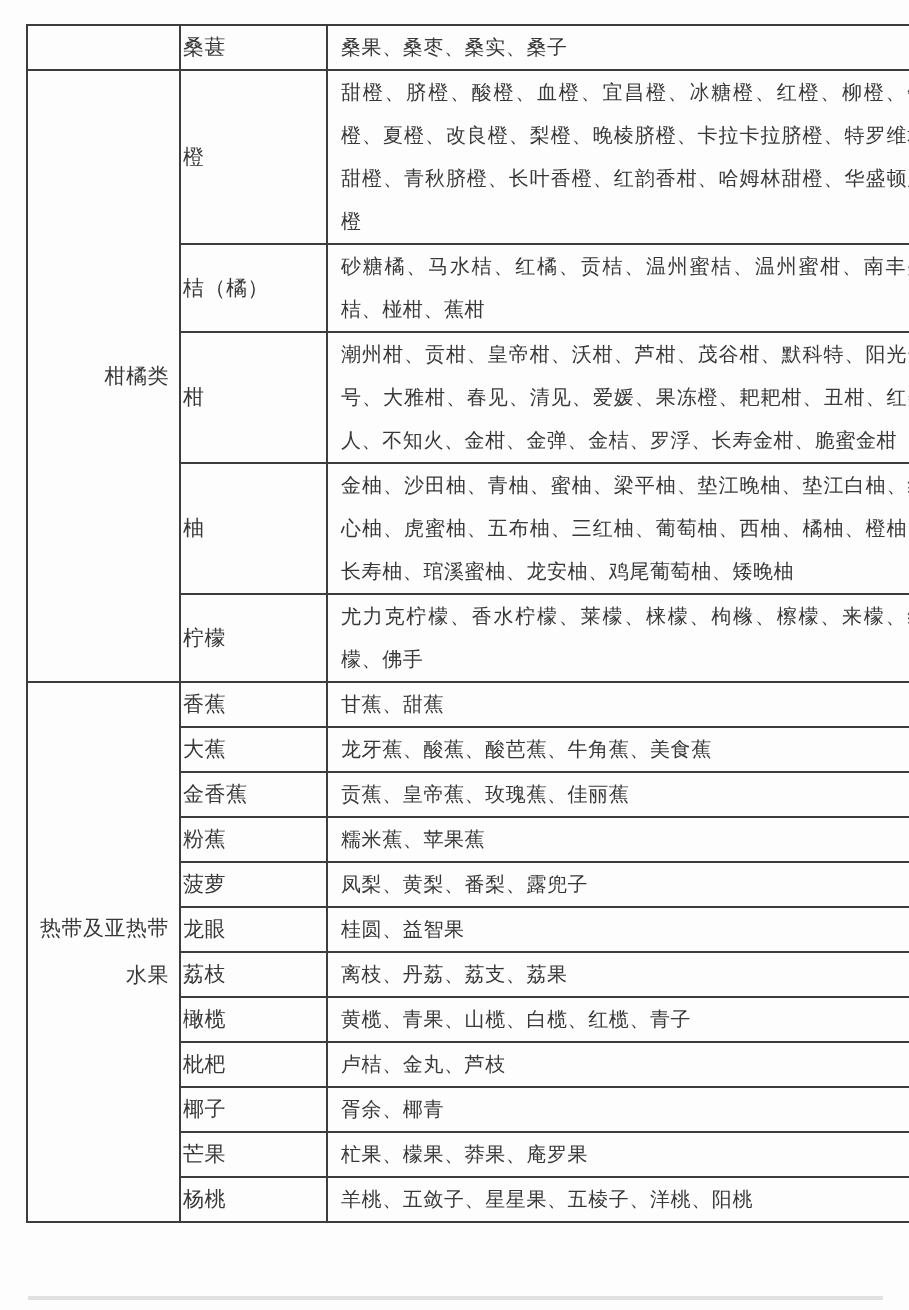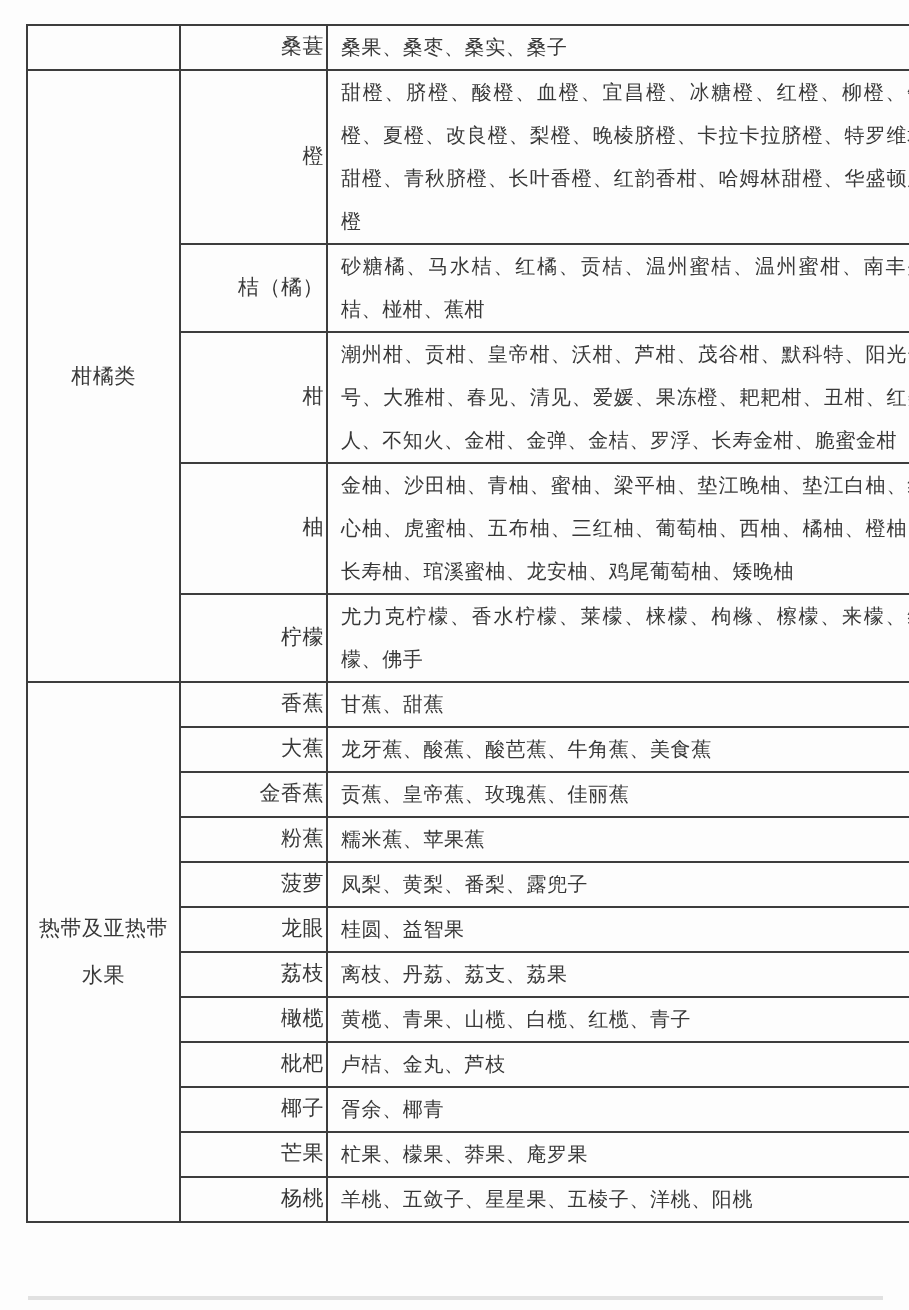--- a/index.html
+++ b/index.html
@@ -24,35 +24,34 @@
     table-layout: fixed;
   }
   table.fruit-table td {
     border: 2px solid #3d3d3d;
     color: #383838;
     vertical-align: middle;
     overflow: hidden;
   }
   td.c1 {
     width: 131px;
-    text-align: center;
+    text-align: right;
     font-size: 21px;
     line-height: 47px;
     padding: 0 10px;
     letter-spacing: 0.5px;
     margin-top: 8px;
   }
   td.c2 {
     width: 141px;
-    text-align: right;
+    text-align: left;
     font-size: 21px;
     line-height: 43px;
     padding: 0 2px;
     letter-spacing: 0.5px;
-    font-family: Liberation Mono, monospace;
   }
   td.c3 {
     width: 587px;
     text-align: justify;
     font-size: 20px;
     line-height: 43px;
     padding: 0 13px;
     letter-spacing: 0.6px;
   }
   .cutoff-artifact {

